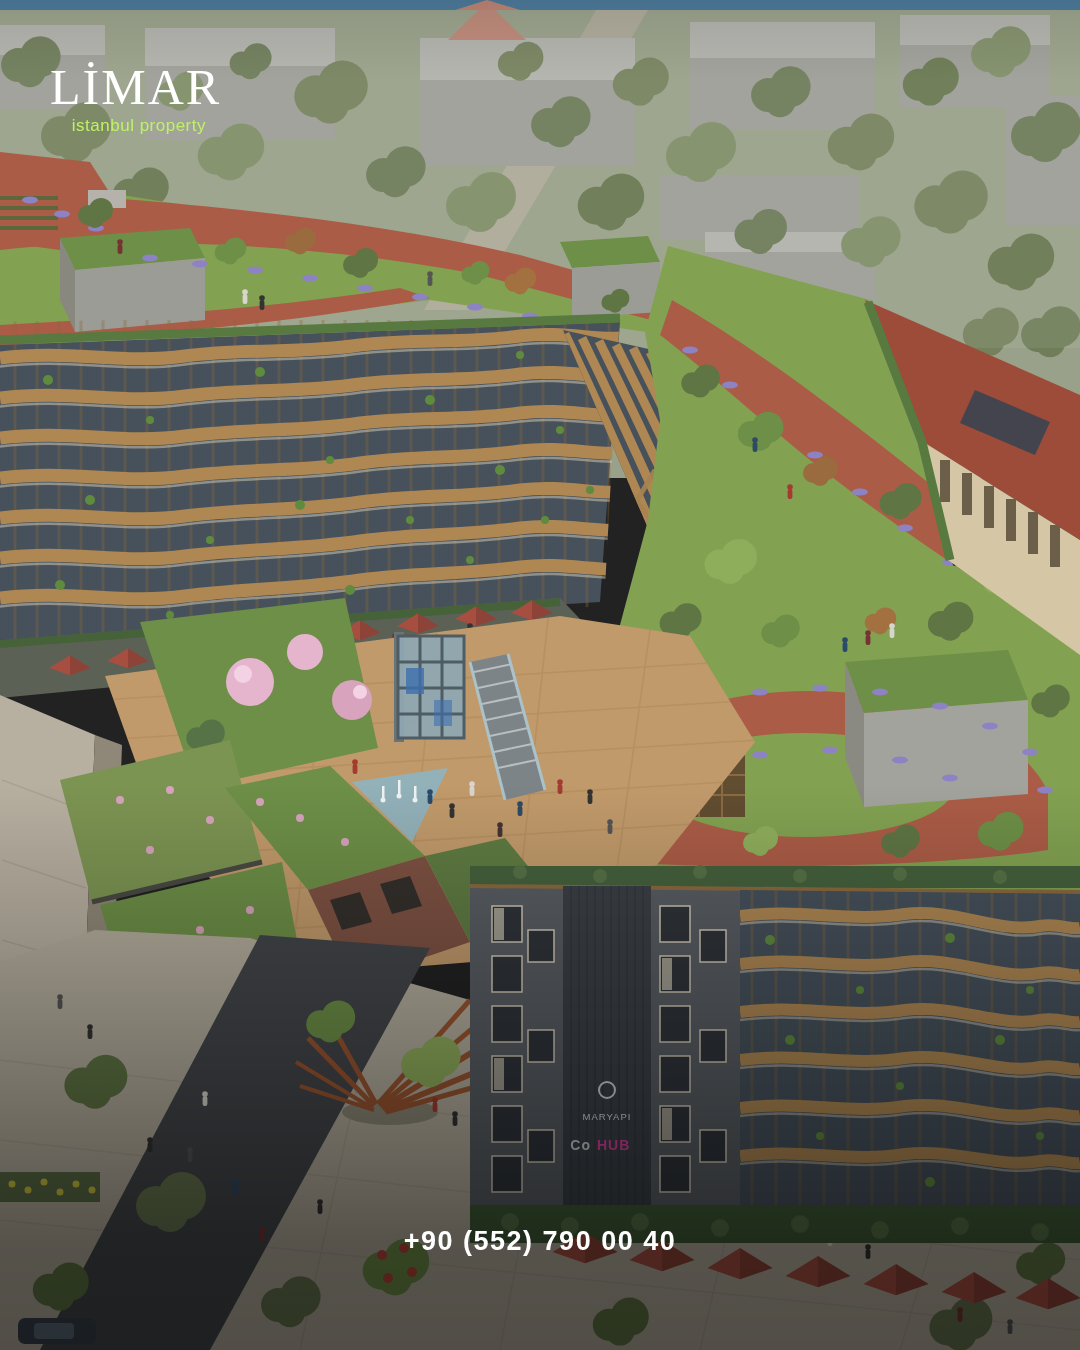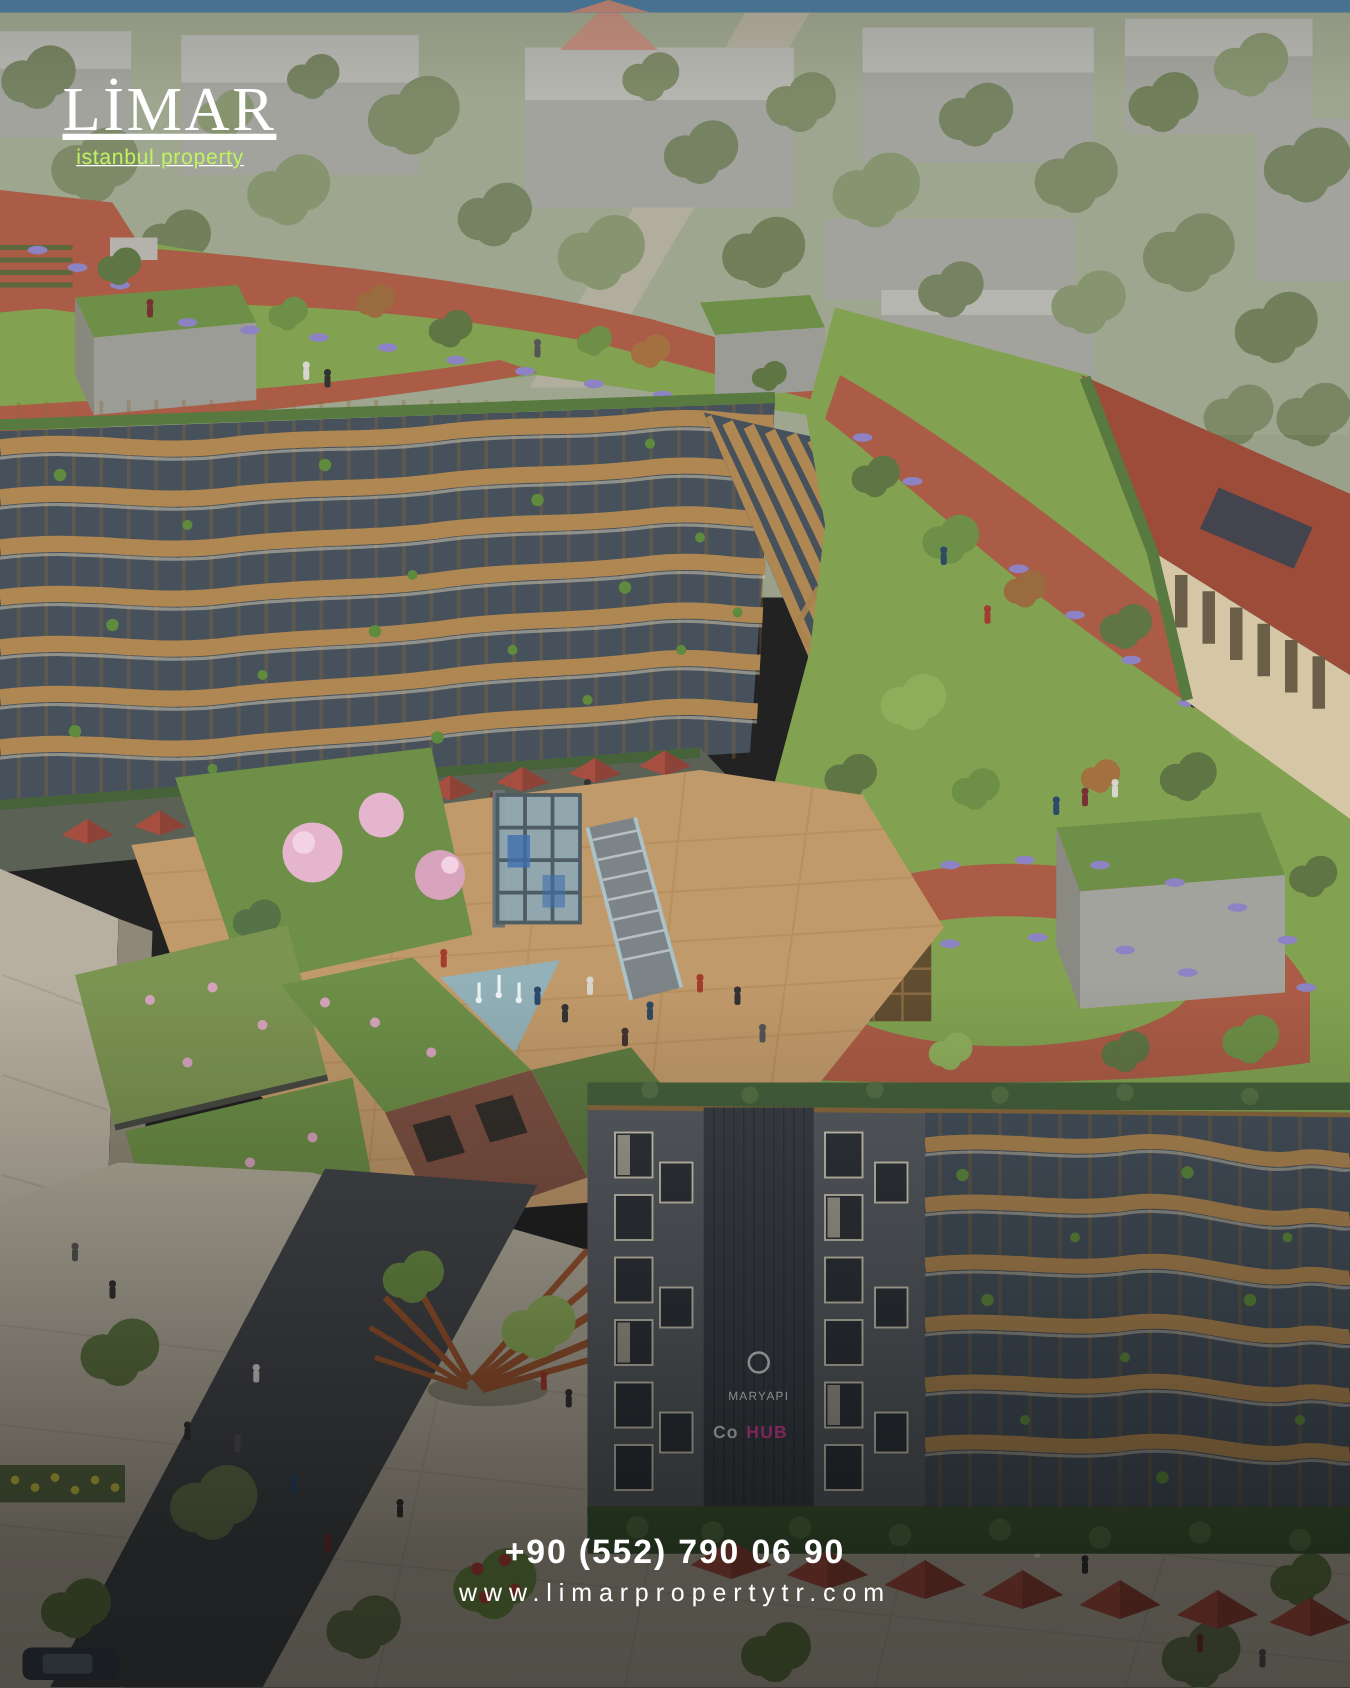--- a/index.html
+++ b/index.html
@@ -16,21 +16,21 @@
   .c-sign{fill:var(--sign_band)}
   .um{fill:var(--umbrella)} .lv{fill:var(--lavender)}
   .wb path{stroke:var(--wood);fill:none}
   .wb7 path{stroke-width:13} .wb6 path{stroke-width:12}
   .hl path{stroke:#d9d0ba;stroke-width:2.5;fill:none;opacity:.5}
   .slat{stroke:var(--wood_dark);stroke-width:3;opacity:.35}
   .iwb path{stroke:var(--wood);stroke-width:9;fill:none}
   .plank{stroke:#a9834f;stroke-width:1.6;opacity:.4}
   .fringe{stroke:#587a40;stroke-width:9;fill:none}
   
-  .logo{position:absolute;left:50px;top:62px;width:156px;text-align:center;color:#fff;text-decoration:underline;}
+  .logo{position:absolute;left:50px;top:62px;width:156px;text-align:right;color:#fff;}
   .logo .nm{font-family:"Liberation Serif",serif;font-size:50px;line-height:1.02;
             letter-spacing:2px;font-weight:400;}
   .logo .tg{font-size:17px;letter-spacing:.5px;margin-top:3px;color:#bef264;}
   .contact{position:absolute;left:0;right:0;top:1226px;text-align:center;color:#fff;}
   .contact .ph{font-size:27px;font-weight:700;letter-spacing:1.5px;}
   .contact .ws{font-size:20px;font-weight:400;letter-spacing:5.5px;margin-top:7px;}
   .shade{position:absolute;inset:0;pointer-events:none;
     background:linear-gradient(180deg,rgba(0,0,0,.10) 0,rgba(0,0,0,0) 6%,
       rgba(0,0,0,0) 58%,rgba(0,0,0,.30) 78%,rgba(0,0,0,.52) 92%,rgba(0,0,0,.55) 100%);}
   .signtxt{font-family:"Liberation Sans",sans-serif;letter-spacing:1px;}
@@ -747,16 +747,15 @@
 </svg>
 
 <div class="shade"></div>
 
 <div class="logo">
   <div class="nm">LİMAR</div>
   <div class="tg">istanbul property</div>
 </div>
 
 <div class="contact">
-  <div class="ph">+90 (552) 790 06 90</div>
-  <div class="ws">www.limarpropertytr.com</div>
+  <div class="ph">+90 (552) 790 00 40</div>
 </div>
 </div>
 
 </body></html>

